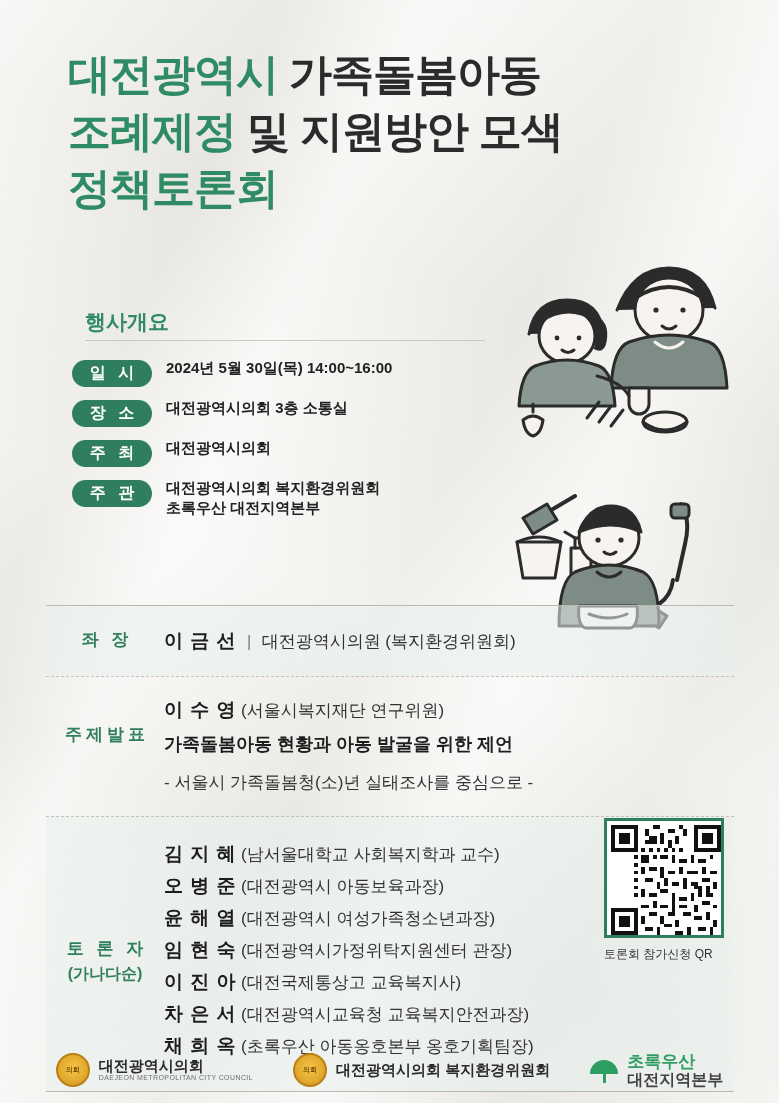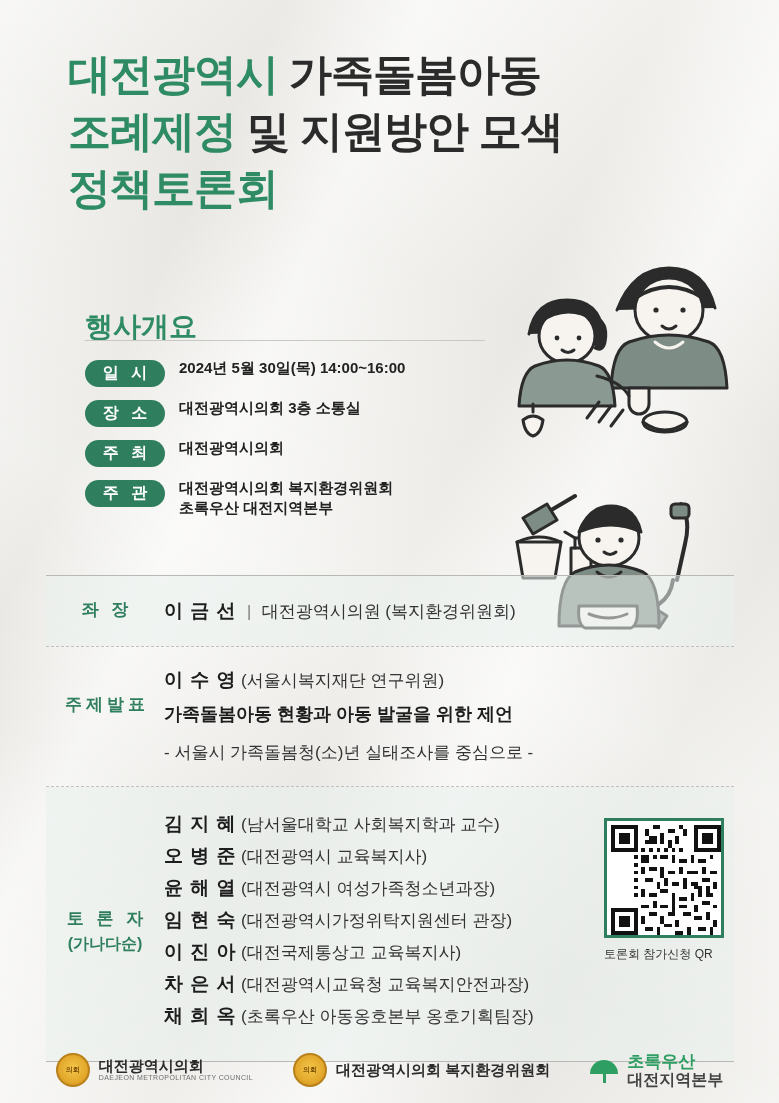--- a/index.html
+++ b/index.html
@@ -32,39 +32,39 @@
     line-height:1.32;
     letter-spacing:-1px;
     white-space:nowrap;
   }
   .t-green{color:#2e8b63;}
   .t-dark{color:#2b2b2b;}
 
   
   .overview-head{
     position:absolute;left:85px;top:308px;
-    font-size:28px;font-weight:bold;color:#2e8b63;
+    font-size:21px;font-weight:bold;color:#2e8b63;
   }
   .overview-rule{
     position:absolute;left:85px;top:340px;width:400px;height:1px;background:#c9c9c4;
   }
-  .ov-row{position:absolute;left:85px;display:flex;align-items:flex-start;}
+  .ov-row{position:absolute;left:72px;display:flex;align-items:flex-start;}
   .ov-tag{
     width:80px;height:27px;border-radius:14px;background:#2f7f5e;color:#fff;
     font-size:16px;font-weight:bold;display:flex;align-items:center;justify-content:center;
     letter-spacing:4px;text-indent:4px;flex:0 0 auto;margin-top:2px;
   }
   .ov-val{
     margin-left:14px;font-size:15px;font-weight:bold;color:#222;line-height:1.35;
     white-space:pre-line;
   }
 
   
   .table{
-    position:absolute;left:46px;top:575px;width:688px;
+    position:absolute;left:46px;top:605px;width:688px;
   }
   .t-hline{height:1px;background:#b9b9b4;width:100%;}
   .t-dash{height:0;border-top:1px dashed #c2c2bd;width:100%;}
   .trow{display:flex;align-items:flex-start;}
   .tlabel{
     width:118px;flex:0 0 auto;text-align:center;color:#2f7f5e;font-weight:bold;
     font-size:17px;letter-spacing:4px;text-indent:4px;line-height:1.45;
   }
   .tlabel .sub{display:block;letter-spacing:0;text-indent:0;font-size:16px;}
   .tbody{flex:1 1 auto;padding-right:12px;}
@@ -260,21 +260,21 @@
         <span>토 론 자</span>
         <span class="sub">(가나다순)</span>
       </div>
       <div class="tbody">
         <div class="panel-line">
           <span class="nm">김 지 혜</span>
           <span class="aff">(남서울대학교 사회복지학과 교수)</span>
         </div>
         <div class="panel-line">
           <span class="nm">오 병 준</span>
-          <span class="aff">(대전광역시 교육복지사)</span>
+          <span class="aff">(대전광역시 아동보육과장)</span>
         </div>
         <div class="panel-line">
           <span class="nm">윤 해 열</span>
           <span class="aff">(대전광역시 여성가족청소년과장)</span>
         </div>
         <div class="panel-line">
           <span class="nm">임 현 숙</span>
           <span class="aff">(대전광역시가정위탁지원센터 관장)</span>
         </div>
         <div class="panel-line">

